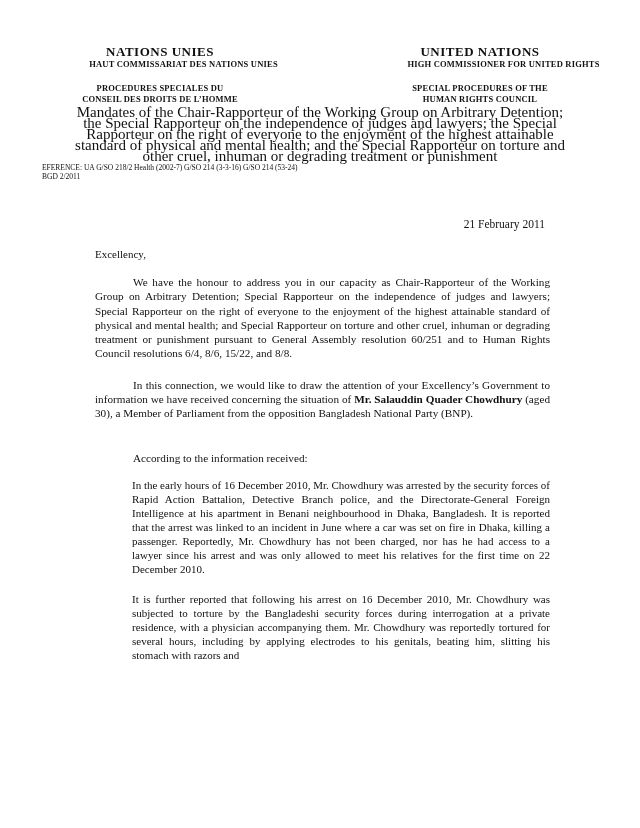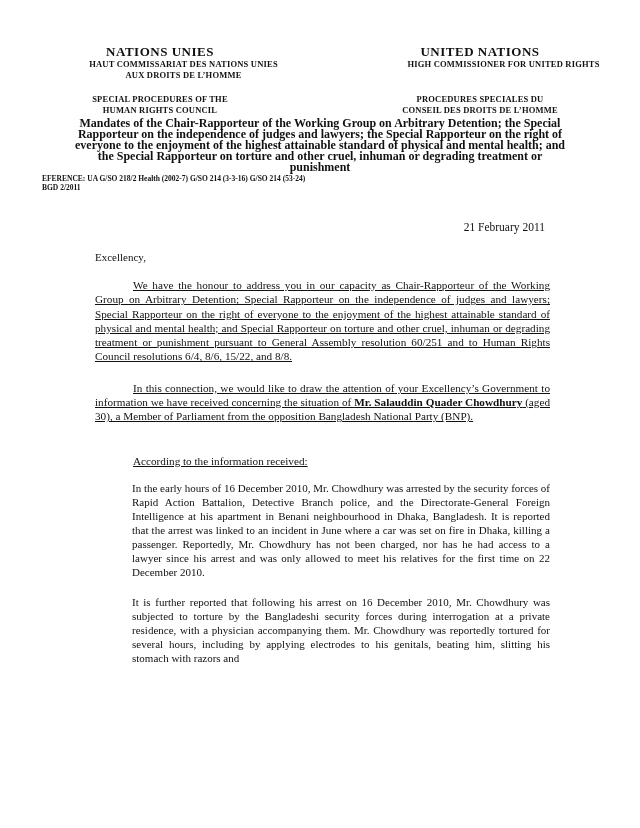--- a/index.html
+++ b/index.html
@@ -43,51 +43,49 @@
   }
   .proc-line {
     font-size: 8.5px;
     line-height: 11px;
     letter-spacing: 0.2px;
   }
   .mandates {
     margin: 2px auto 0 auto;
     width: 505px;
     text-align: center;
-    font-weight: bold;
-    font-size: 12px;
+    font-weight: normal;
+    font-size: 15px;
     line-height: 11px;
   }
   .reference {
     margin: 1px 0 0 42px;
     font-size: 7.5px;
     line-height: 9px;
-    font-weight: bold;
   }
   
   .date-line {
-    margin-top: 28px;
+    margin-top: 36px;
     margin-right: 95px;
     text-align: right;
     font-size: 11.5px;
     line-height: 14px;
   }
   .salutation {
     margin: 16px 0 0 95px;
     font-size: 11px;
     line-height: 14px;
   }
   .para {
     margin: 14px 0 0 95px;
     width: 455px;
     font-size: 11.2px;
     line-height: 14.3px;
     text-align: justify;
     text-indent: 38px;
-    text-decoration: underline;
   }
   .para.p2 { margin-top: 17px; }
   .para.p3 { margin-top: 30px; text-align: left; }
   .quote {
     margin: 13px 0 0 132px;
     width: 418px;
     font-size: 11px;
     line-height: 14px;
     text-align: justify;
   }
@@ -96,36 +94,35 @@
 </style>
 </head>
 <body>
 
 <div class="page">
 
   <div class="letterhead-row first">
     <div class="letterhead-col">
       <div class="org-title">NATIONS UNIES</div>
       <div class="org-sub">HAUT COMMISSARIAT DES NATIONS UNIES</div>
-      <div class="org-sub">AUX DROITS DE L’HOMME</div>
     </div>
     <div class="letterhead-col">
       <div class="org-title">UNITED NATIONS</div>
       <div class="org-sub">HIGH COMMISSIONER FOR UNITED RIGHTS</div>
     </div>
   </div>
 
   <div class="letterhead-row second">
     <div class="letterhead-col">
+      <div class="proc-line">PROCEDURES SPECIALES DU</div>
+      <div class="proc-line">CONSEIL DES DROITS DE L’HOMME</div>
+    </div>
+    <div class="letterhead-col">
       <div class="proc-line">SPECIAL PROCEDURES OF THE</div>
       <div class="proc-line">HUMAN RIGHTS COUNCIL</div>
-    </div>
-    <div class="letterhead-col">
-      <div class="proc-line">PROCEDURES SPECIALES DU</div>
-      <div class="proc-line">CONSEIL DES DROITS DE L’HOMME</div>
     </div>
   </div>
 
   <div class="mandates">Mandates of the Chair-Rapporteur of the Working Group on Arbitrary Detention; the Special Rapporteur on the independence of judges and lawyers; the Special Rapporteur on the right of everyone to the enjoyment of the highest attainable standard of physical and mental health; and the Special Rapporteur on torture and other cruel, inhuman or degrading treatment or punishment</div>
 
   <div class="reference">
     <div>EFERENCE: UA G/SO 218/2 Health (2002-7) G/SO 214 (3-3-16) G/SO 214 (53-24)</div>
     <div>BGD 2/2011</div>
   </div>
 

